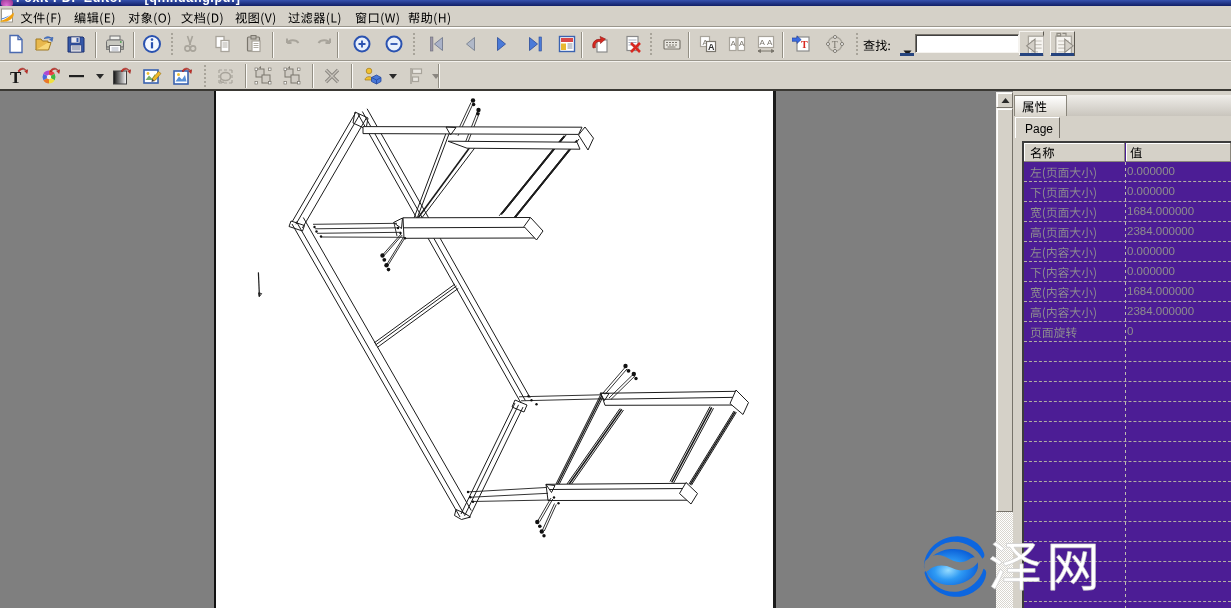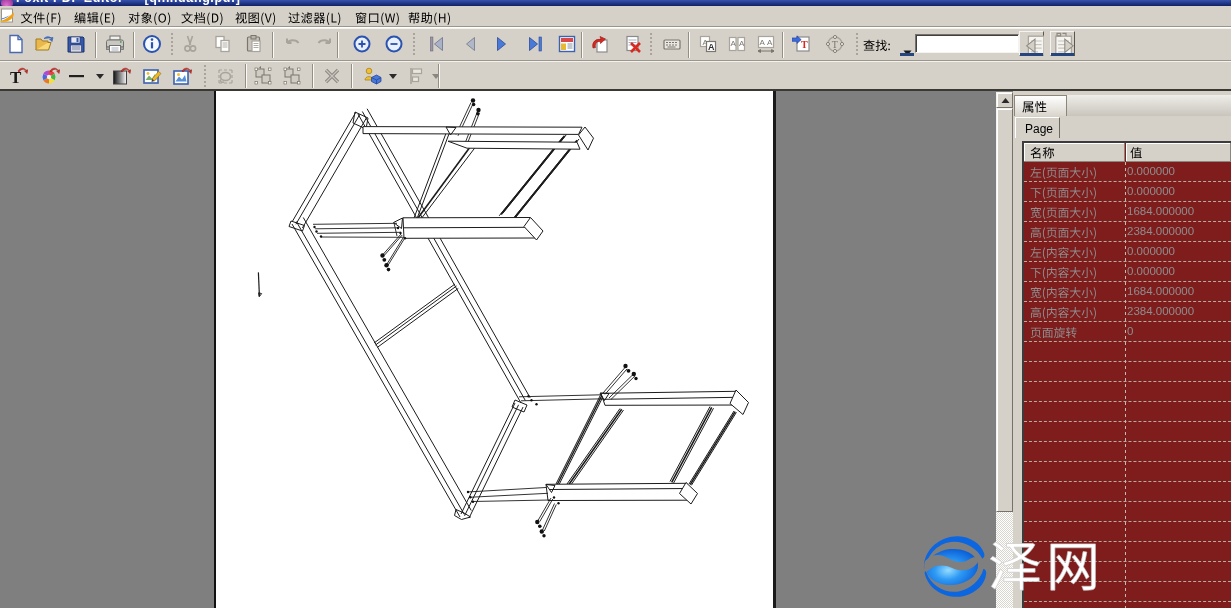--- a/index.html
+++ b/index.html
@@ -19,21 +19,21 @@
 #page{position:absolute;left:214px;top:0;width:562px;height:517px;background:#fff;border-left:2px solid #111;border-right:3px solid #1a1a1a}
 #vsb{position:absolute;left:996px;top:1px;width:17px;height:516px;background:#ebe9e3}
 #vsb .btn{position:absolute;left:0;top:0;width:17px;height:16px;background:#d5d1c8;border:1px solid;border-color:#f5f3ef #76726a #76726a #f5f3ef;box-shadow:inset 1px 1px 0 #fff}
 #vsb .thumb{position:absolute;left:0;top:16px;width:17px;height:404px;background:#d5d1c8;border:1px solid;border-color:#f5f3ef #76726a #76726a #f5f3ef;box-shadow:inset 1px 1px 0 #fff}
 #vsb .trough{position:absolute;left:0;top:420px;width:17px;height:96px;background-image:conic-gradient(#fff 25%,#d9d6cf 0 50%,#fff 0 75%,#d9d6cf 0);background-size:2px 2px}
 #panel{position:absolute;left:1013px;top:0;width:218px;height:517px;background:#d5d1c8}
 #ptab{position:absolute;left:1px;top:4px;width:53px;height:21px;background:linear-gradient(#ffffff,#d9d5cc);border:1px solid #8a867c;border-bottom:none}
 #phdr{position:absolute;left:54px;top:4px;width:164px;height:21px;background:linear-gradient(#efede9,#c9c5bd)}
 #pagetab{position:absolute;left:2px;top:26px;width:45px;height:21px;background:#d5d1c8;border-right:1px solid #6e6a62;border-top:1px solid #fff;border-left:1px solid #fff}
 #pagetab span{position:absolute;left:9px;top:4px;font-size:12px;color:#000}
-#ptable{position:absolute;left:9px;top:50px;width:209px;height:467px;background:#7f1d1d;border-left:2px solid #3c3c3c;border-top:2px solid #3c3c3c}
+#ptable{position:absolute;left:9px;top:50px;width:209px;height:467px;background:#4c1d95;border-left:2px solid #3c3c3c;border-top:2px solid #3c3c3c}
 .hcell{position:absolute;top:0;height:19px;background:#d5d1c8;border-right:1px solid #8a867c;border-bottom:1px solid #8a867c;box-shadow:inset 1px 1px 0 #fff}
 .drow{position:absolute;left:0;width:207px;height:20px;border-bottom:1px dashed #b2aea4}
 .dval{position:absolute;left:103px;top:3px;font-size:11.5px;color:#8e8e8e}
 #vdash{position:absolute;left:101px;top:19px;width:1px;height:446px;background:repeating-linear-gradient(#c0bcb2 0 3px,transparent 3px 6px)}
 .wm{pointer-events:none}
 </style></head><body>
 <div id="titlebar" class="abs">
     <div class="txt">Foxit PDF Editor  -  [qinhuang.pdf]</div>
   </div>
 <div id="appicon"></div>

